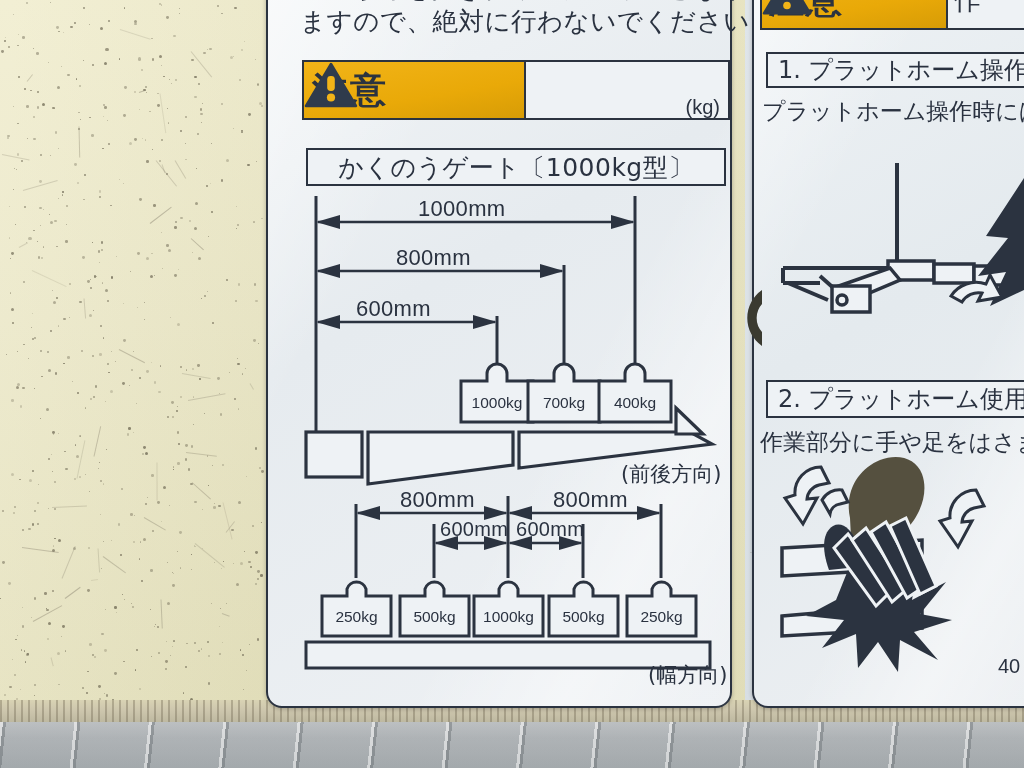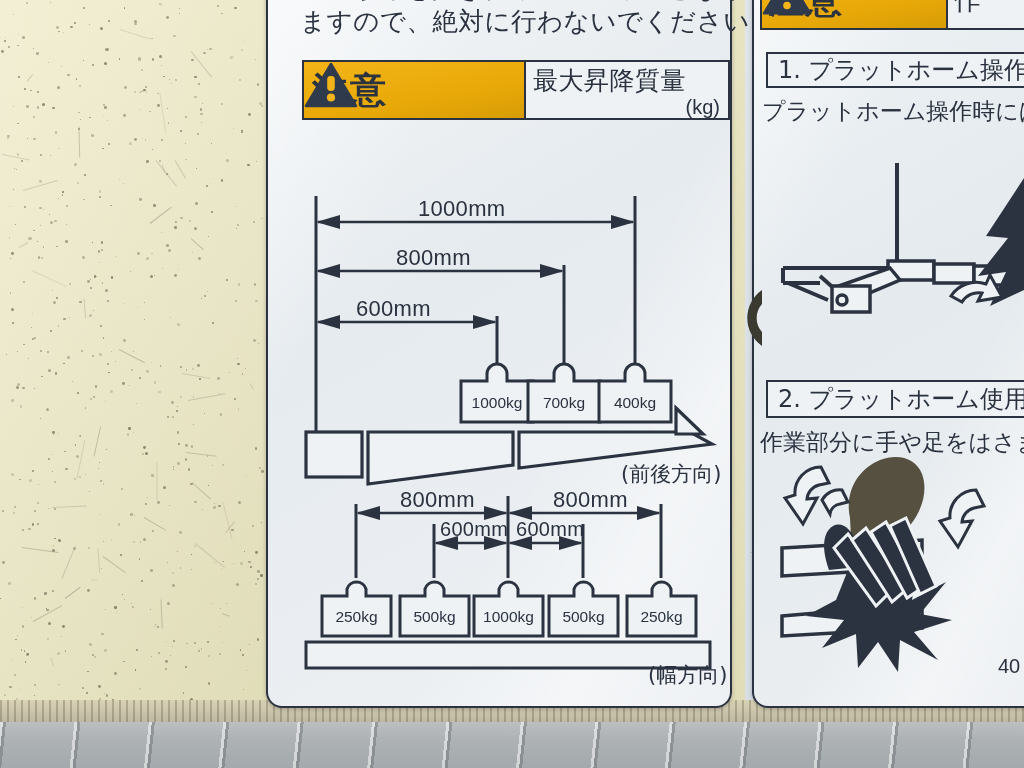--- a/index.html
+++ b/index.html
@@ -798,25 +798,27 @@
   <div id="caution-bar">
     <div id="caution-amber">
       <svg width="54" height="46" viewBox="0 0 54 46">
         <path d="M27 2 L52 44 L2 44 Z" fill="#2f3b4c" stroke="#2f3b4c" stroke-width="2.5" stroke-linejoin="round"></path>
         <rect x="23.2" y="14" width="7.6" height="15" rx="3.4" fill="#f2b418"></rect>
         <circle cx="27" cy="35.5" r="4.1" fill="#f2b418"></circle>
       </svg>
       <div id="caution-word" class="jp">注意</div>
     </div>
     <div id="mass-cell">
-      <div id="mass-label" class="jp">最大昇降質量</div>
       <div id="mass-unit">(kg)</div>
     </div>
   </div>
 
+  <div id="model-box">
+    <div id="model-title" class="jp">かくのうゲート〔1000kg型〕</div>
+  </div>
 
   <svg width="1024" height="768">
     <g stroke="#2b3340" fill="none" stroke-width="3">
 
       <line x1="316" y1="196" x2="316" y2="432"></line>
 
       <line x1="497" y1="316" x2="497" y2="378"></line>
       <line x1="564" y1="265" x2="564" y2="378"></line>
       <line x1="635" y1="196" x2="635" y2="378"></line>
     </g>

